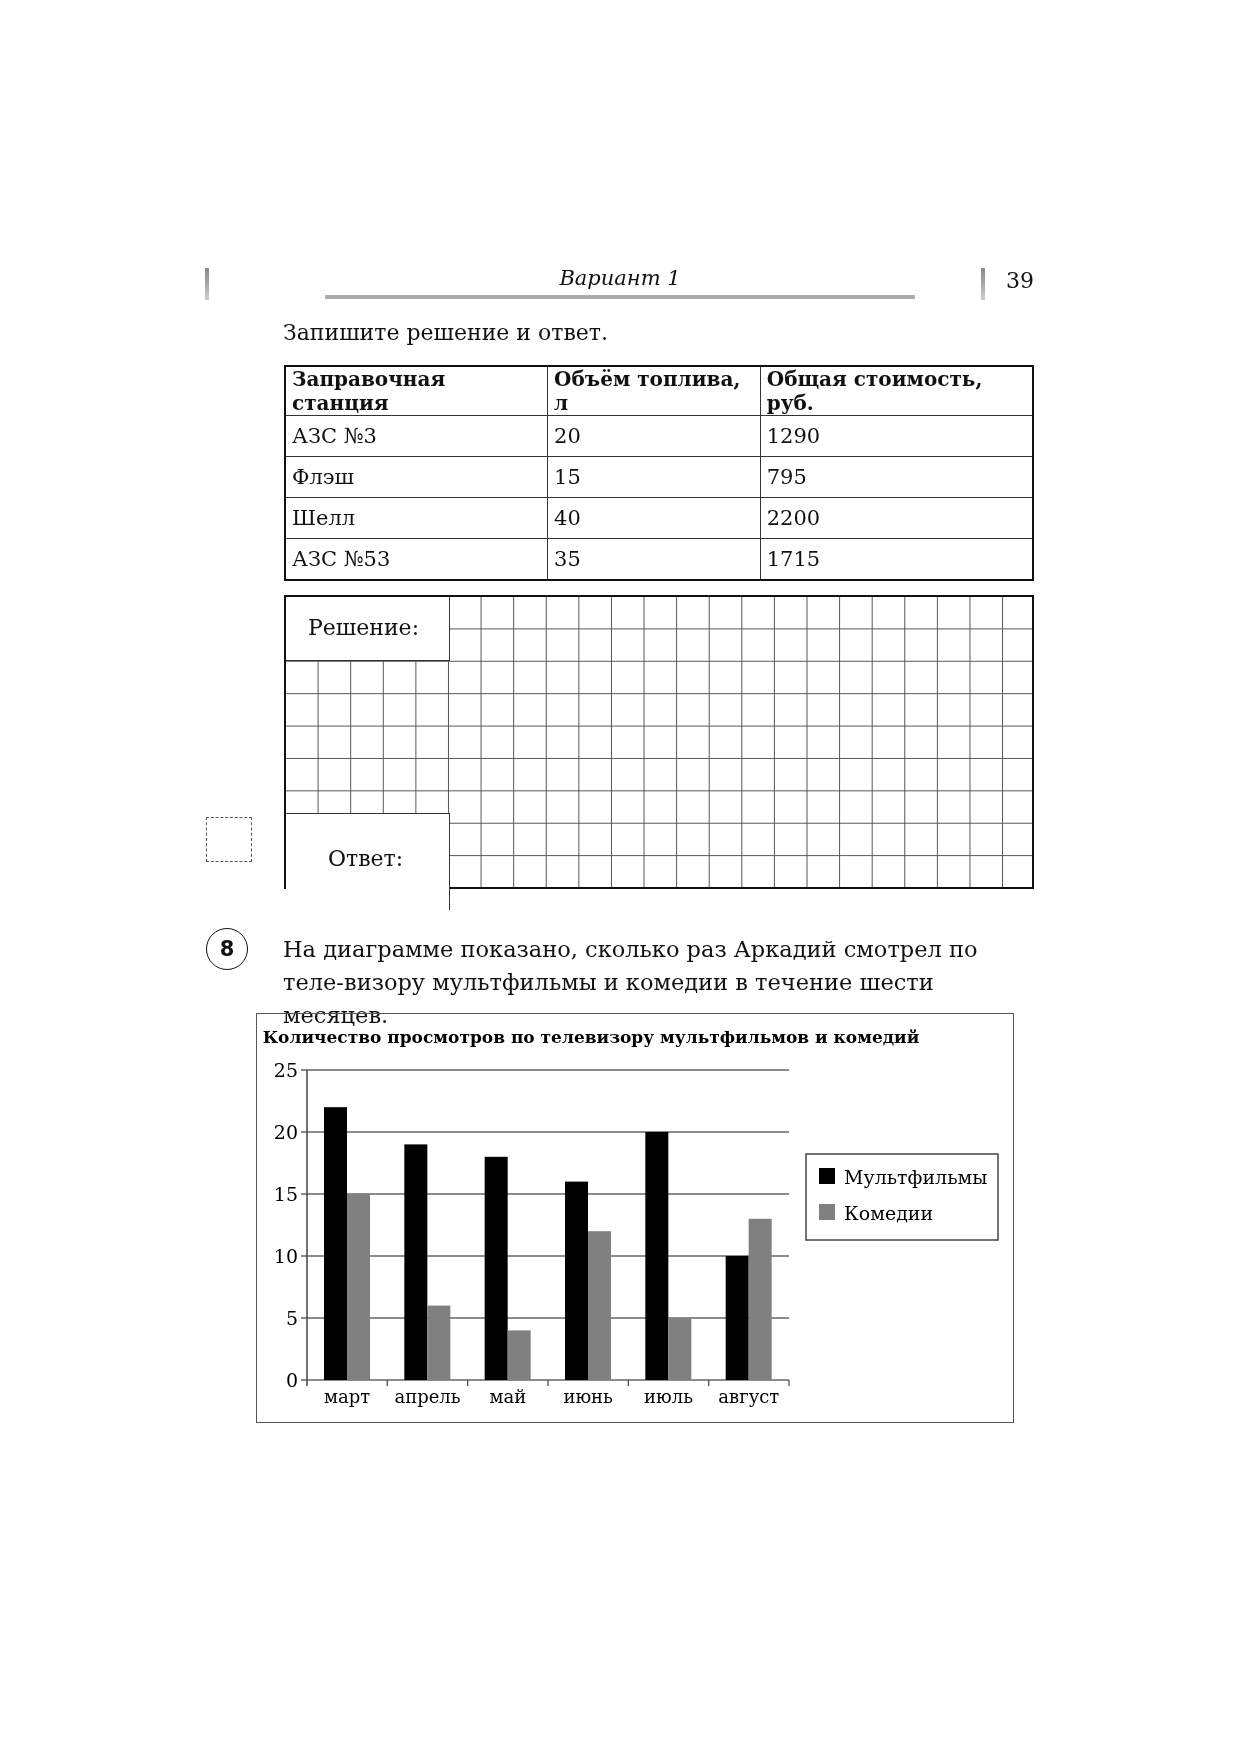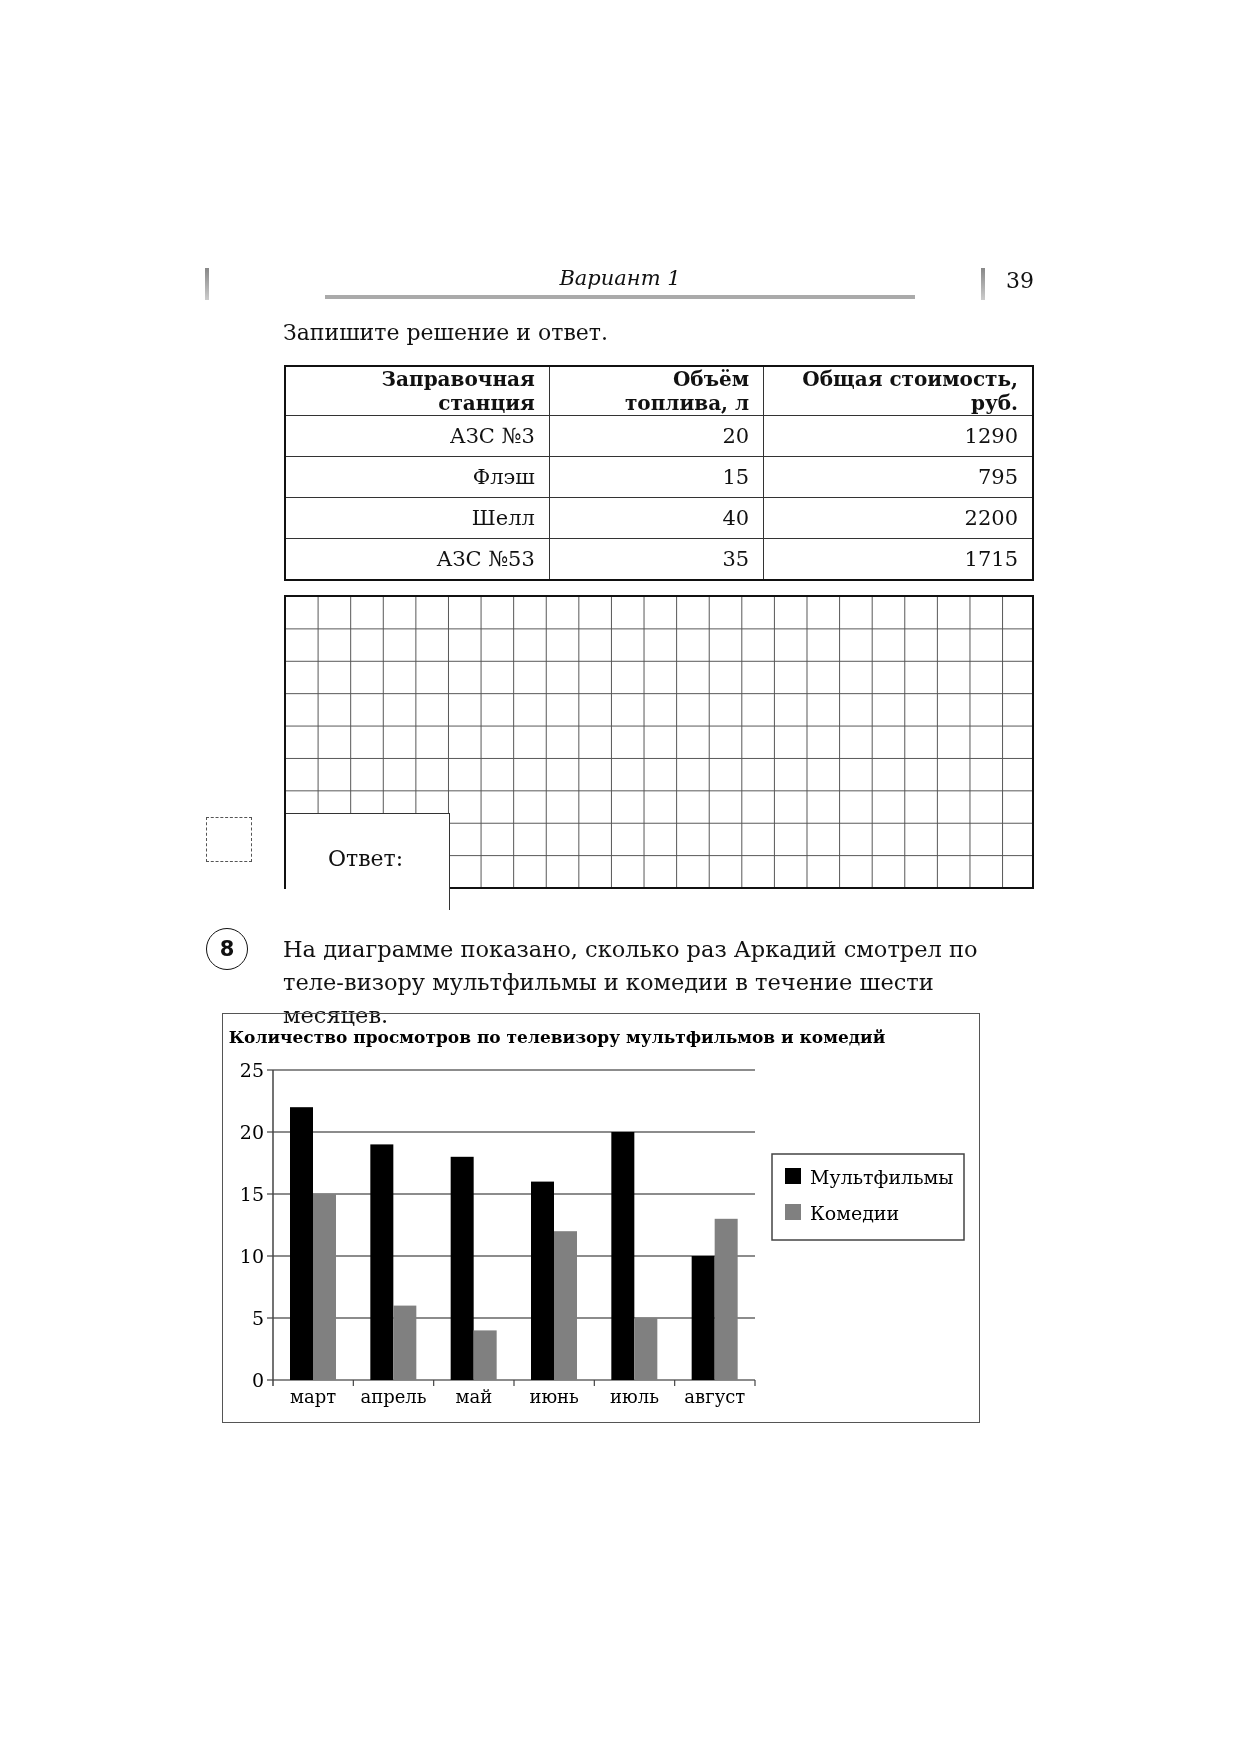--- a/index.html
+++ b/index.html
@@ -5,33 +5,33 @@
   html,body{margin:0;padding:0;background:#fff;}
   body{width:1241px;height:1755px;position:relative;font-family:"DejaVu Serif","Liberation Serif",serif;color:#111;}
   .abs{position:absolute;}
   .hdr-bar-left{left:205px;top:268px;width:4px;height:32px;background:linear-gradient(#888,#ccc);}
   .hdr-bar-right{left:981px;top:268px;width:4px;height:32px;background:linear-gradient(#888,#ccc);}
   .hdr-title{left:325px;top:266px;width:590px;text-align:center;font-style:italic;font-size:21px;font-family:"DejaVu Serif",serif;}
   .hdr-line{left:325px;top:295px;width:590px;height:4px;background:#aaa;}
   .page-num{left:1006px;top:268px;font-size:22px;font-weight:normal;}
   .instr{left:283px;top:320px;font-size:22px;}
   table.fuel{position:absolute;left:284px;top:365px;width:750px;border-collapse:collapse;border:2.5px solid #111;font-size:21px;}
-  table.fuel th,table.fuel td{border:1.5px solid #333;height:40px;text-align:right;padding:0 14px;}
+  table.fuel th,table.fuel td{border:1.5px solid #333;height:40px;text-align:left;padding:0 6px;}
   table.fuel th{font-weight:bold;font-size:20px;}
   .grid-wrap{left:284px;top:595px;width:750px;height:294px;border:2.5px solid #111;box-sizing:border-box;
     background-image:linear-gradient(to right,#555 1.3px,transparent 1.3px),linear-gradient(to bottom,#555 1.3px,transparent 1.3px);
     background-size:32.6px 32.4px;background-position:-1px -1px;}
   .label-box{background:#fff;position:absolute;}
   .reshenie{left:0;top:0;width:163px;height:63px;border-right:1.5px solid #333;border-bottom:1.5px solid #333;}
   .otvet{left:0;top:194px;width:163px;height:96px;border-right:1.5px solid #333;border-top:1.5px solid #333;margin-top:22px;}
   .label-box span{position:absolute;font-size:22px;}
   .dashed-box{left:206px;top:817px;width:46px;height:45px;border:1.5px dashed #555;box-sizing:border-box;}
   .qnum{left:206px;top:928px;width:42px;height:42px;border:1.8px solid #111;border-radius:50%;font-family:"DejaVu Sans",sans-serif;font-weight:bold;font-size:21px;display:flex;align-items:center;justify-content:center;box-sizing:border-box;}
   .qtext{left:283px;top:933px;width:760px;font-size:22.5px;line-height:33px;}
-  .chart-frame{left:222px;top:1013px;width:758px;height:410px;border:1.5px solid #555;box-sizing:border-box;}
+  .chart-frame{left:256px;top:1013px;width:758px;height:410px;border:1.5px solid #555;box-sizing:border-box;}
   svg text{font-family:"DejaVu Serif",serif;}
 </style>
 </head>
 <body>
 
 <div class="abs hdr-bar-left"></div>
 <div class="abs hdr-title">Вариант 1</div>
 <div class="abs hdr-line"></div>
 <div class="abs hdr-bar-right"></div>
 <div class="abs page-num">39</div>
@@ -64,20 +64,23 @@
     </tr>
     <tr>
       <td>АЗС №53</td>
       <td>35</td>
       <td>1715</td>
     </tr>
   </tbody>
 </table>
 
 <div class="abs grid-wrap">
+  <div class="label-box reshenie">
+    <span style="left:22px;top:18px;">Решение:</span>
+  </div>
   <div class="label-box otvet">
     <span style="left:42px;top:32px;">Ответ:</span>
   </div>
 </div>
 
 <div class="abs dashed-box"></div>
 
 <div class="abs qnum">8</div>
 <div class="abs qtext">На диаграмме показано, сколько раз Аркадий смотрел по теле-визору мультфильмы и комедии в течение шести месяцев.</div>
 

